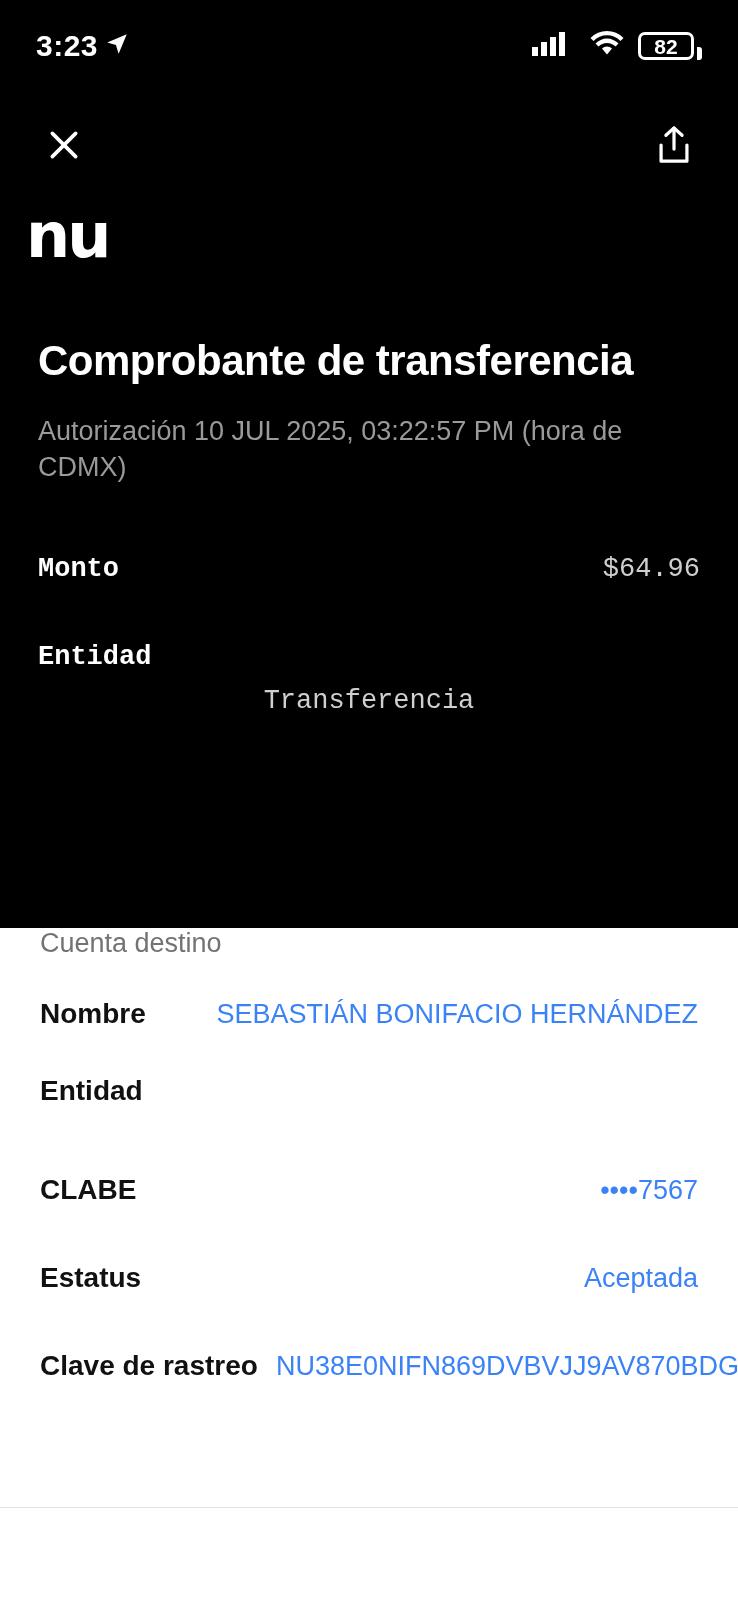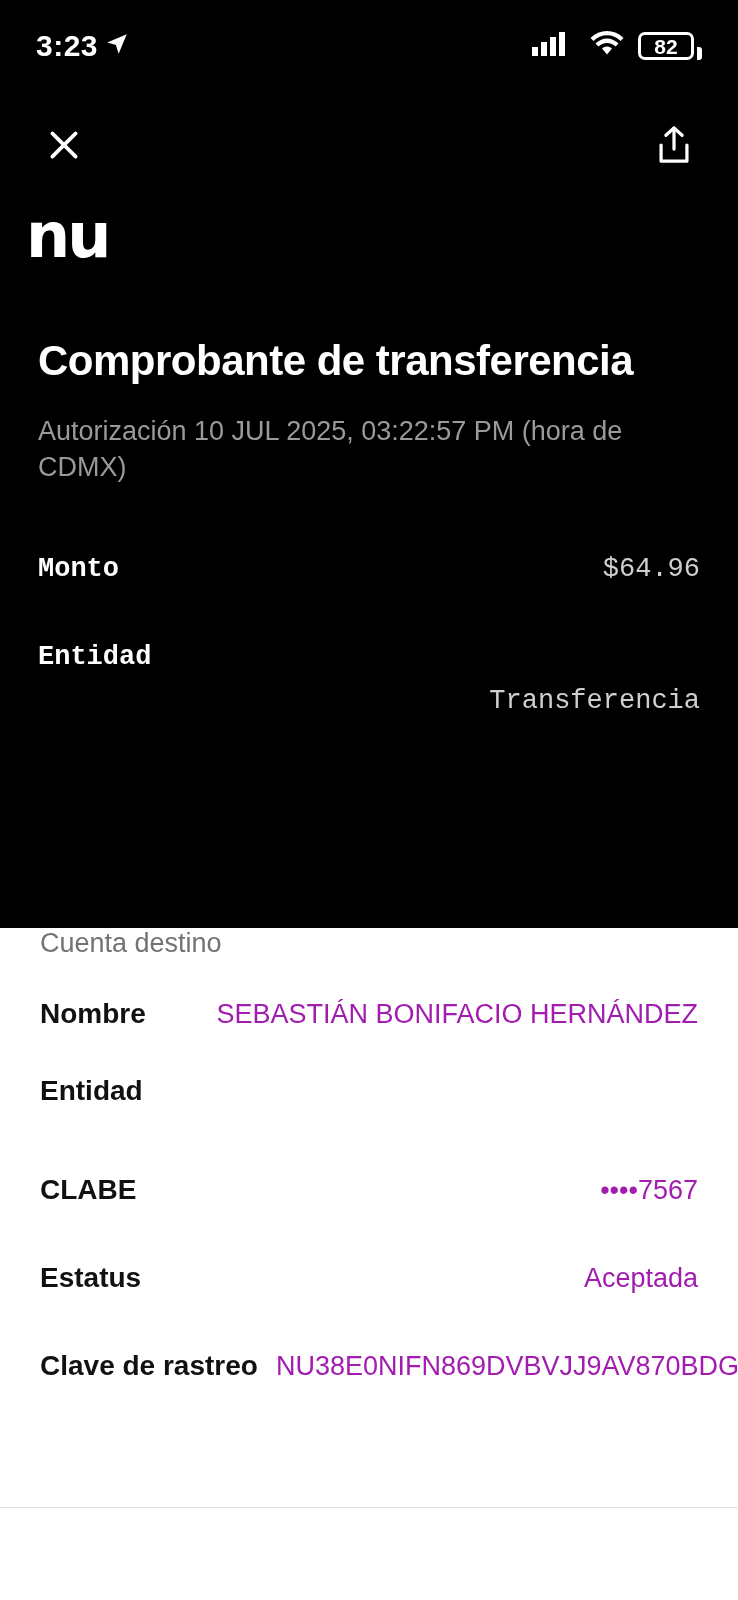--- a/index.html
+++ b/index.html
@@ -162,21 +162,21 @@
     text-align: right;
   }
   .drow-stack {
     display: block;
     min-height: 116px;
     padding-top: 14px;
   }
   .drow-stack .drow-label { display: block; }
   .drow-stack .drow-value {
     display: block;
-    text-align: right;
+    text-align: center;
     margin-top: 14px;
   }
 
   
   .light-panel {
     position: absolute;
     top: 928px; left: 0;
     width: 738px;
     height: 672px;
     background: #ffffff;
@@ -194,21 +194,21 @@
     padding-top: 28px;
   }
   .lrow-label {
     font-size: 28px;
     font-weight: bold;
     color: #111111;
     white-space: nowrap;
   }
   .lrow-value {
     font-size: 27px;
-    color: #a21caf;
+    color: #3b82f6;
     padding-left: 18px;
     margin-top: 12px;
   }
   .divider {
     position: absolute;
     left: 0;
     bottom: 92px;
     width: 738px;
     height: 1px;
     background: #e2e2e2;

